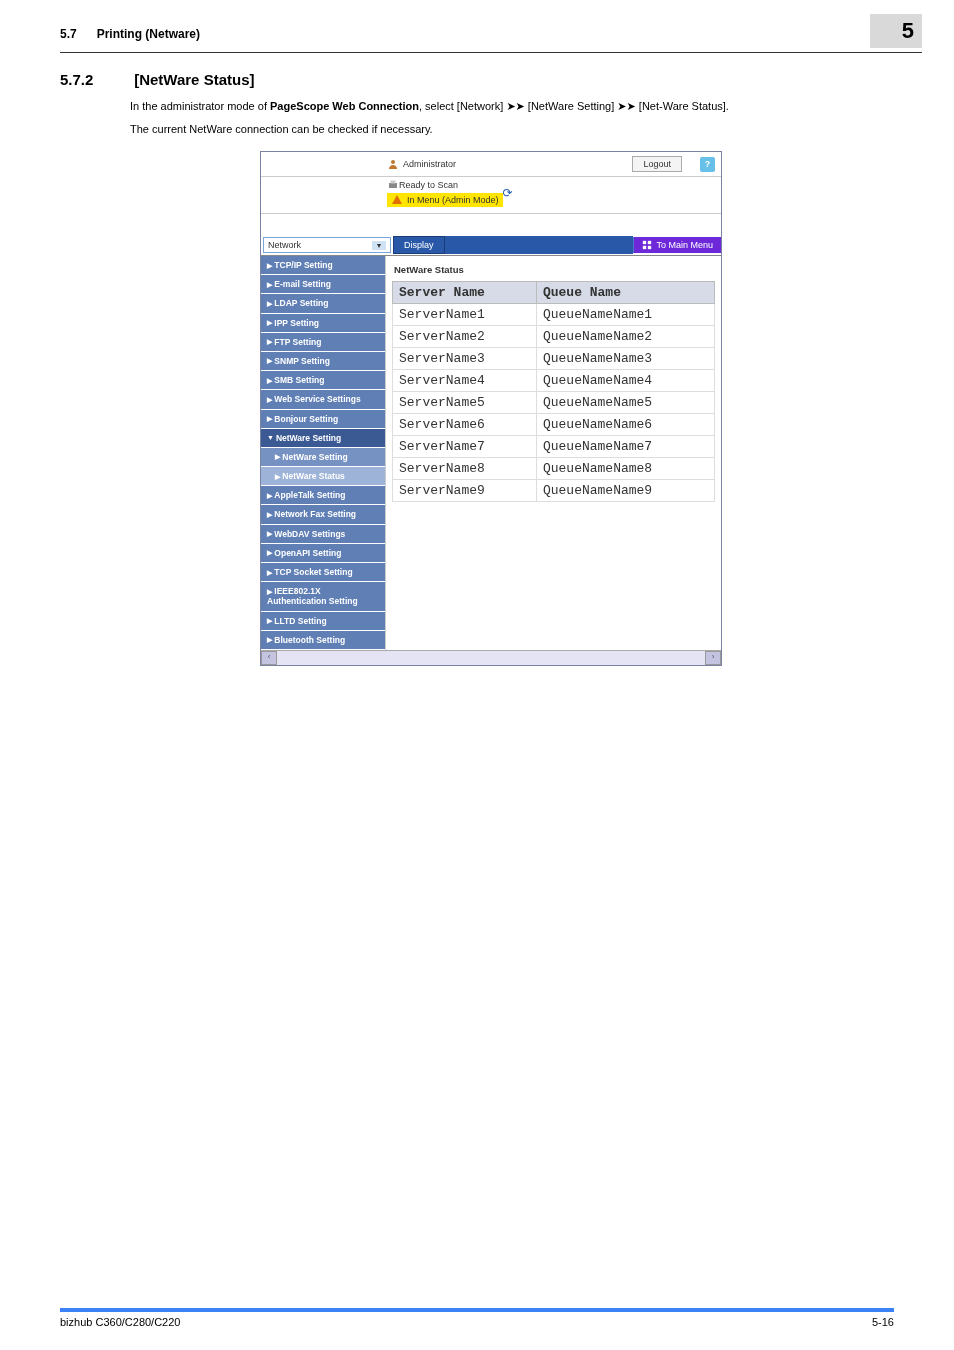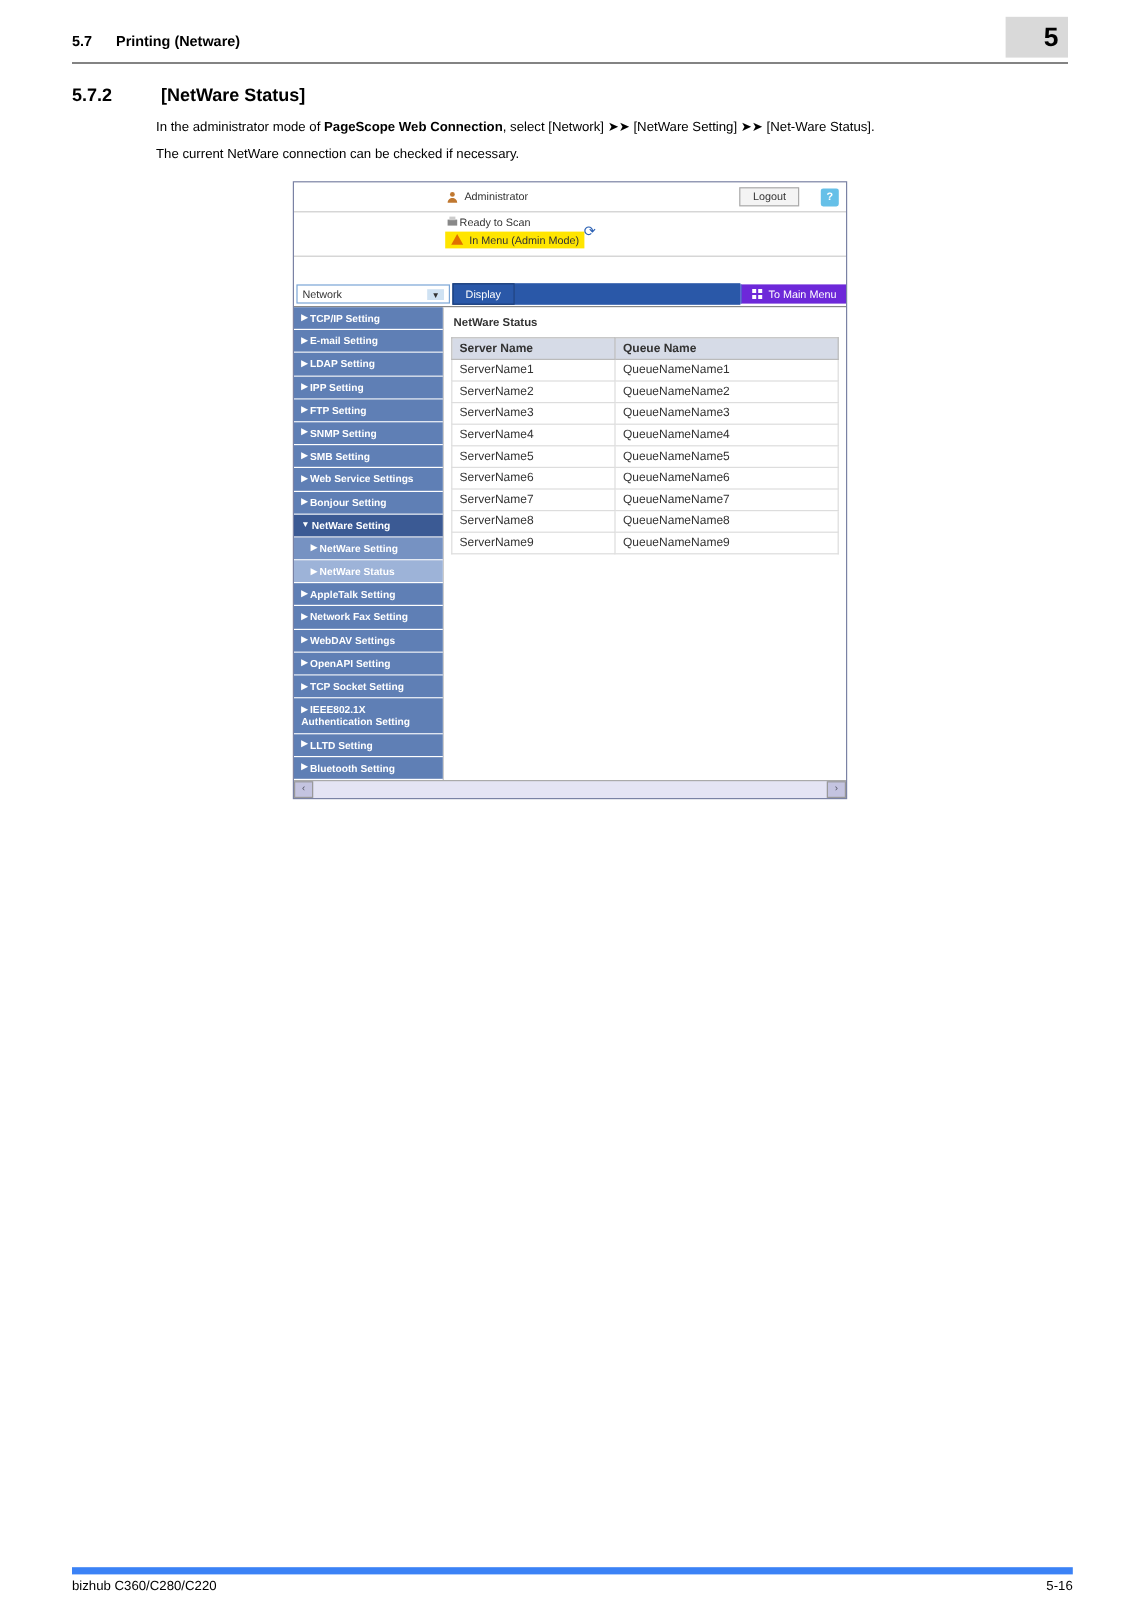--- a/index.html
+++ b/index.html
@@ -7,21 +7,21 @@
     font-family: Arial, sans-serif;
     font-size: 11px;
     color: #000;
     background: #fff;
   }
   .page {
     width: 954px;
     height: 1350px;
     position: relative;
     box-sizing: border-box;
-    padding: 20px 64px 30px 60px;
+    padding: 20px 32px 30px 60px;
   }
   .page-header {
     display: flex;
     align-items: baseline;
     border-bottom: 1px solid #333;
     padding-bottom: 4px;
     margin-bottom: 6px;
   }
   .page-header .sec {
     font-weight: bold;
@@ -193,21 +193,22 @@
     padding:4px 6px;
   }
   .ss-main .main-title {
     font-weight:bold;
     font-size:9.5px;
     padding:4px 0 6px 2px;
   }
   .ss-table {
     width:100%;
     border-collapse:collapse;
-    font-size:10px;
+    font-size:13px;
+    font-family:Liberation Mono, monospace;
   }
   .ss-table th {
     background:#d6dbe7;
     text-align:left;
     padding:3px 6px;
     font-weight:bold;
     border:1px solid #bbb;
   }
   .ss-table td {
     padding:3px 6px;
@@ -225,21 +226,21 @@
     width:14px;
     height:12px;
     border:1px solid #999;
   }
   .ss-scroll .track { flex:1; }
   .footer {
     position:absolute;
     bottom:22px;
     left:60px;
     right:60px;
-    border-top:6px solid #3b82f6;
+    border-top:4px solid #3b82f6;
     padding-top:4px;
     display:flex;
     justify-content:space-between;
     font-size:11px;
     gap:45px;
   }
   .tri::before {
     content:"▶ ";
     font-size:7px;
     vertical-align:middle;

